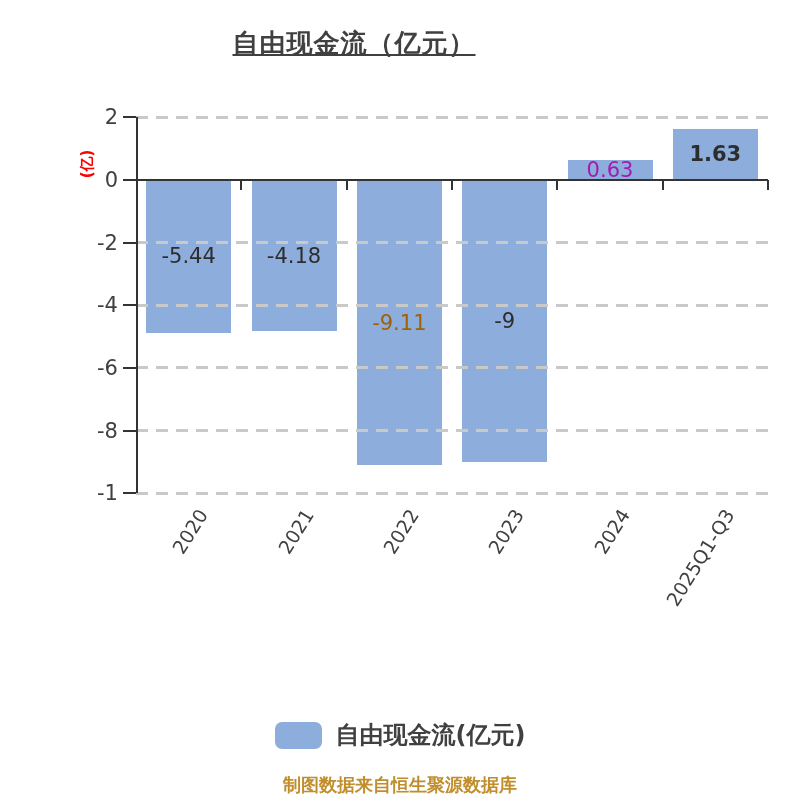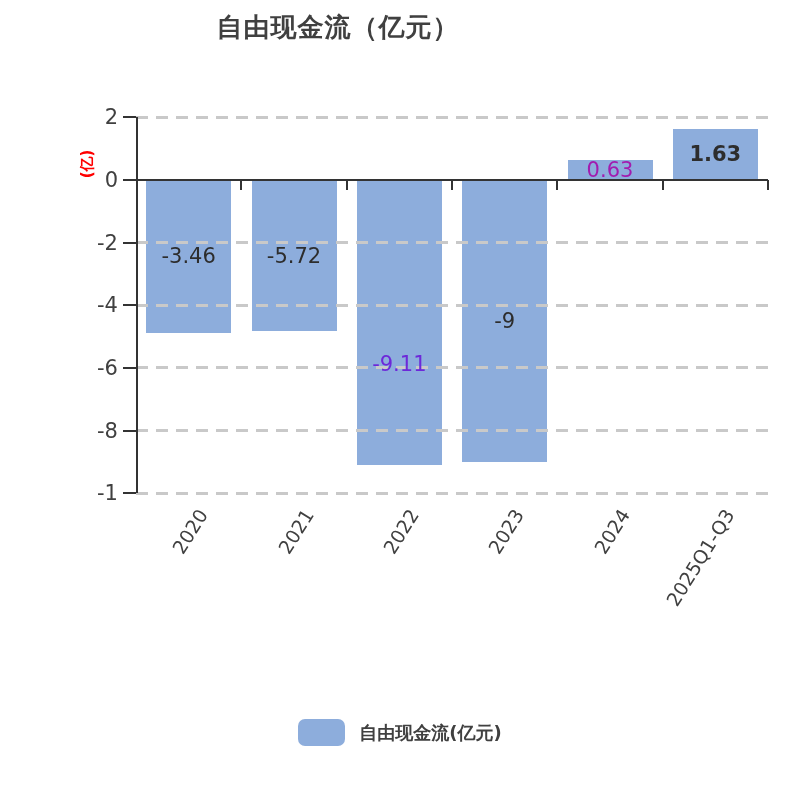--- a/index.html
+++ b/index.html
@@ -9,26 +9,27 @@
   }
   #stage {
     position: relative;
     width: 800px; height: 800px;
     background: #ffffff;
     overflow: hidden;
   }
   #chart-title {
     position: absolute;
     left: 0; top: 10px; width: 676px;
-    margin: 0;
+    margin: 16px;
     text-align: center;
     font-size: 26px;
     font-weight: 700;
     color: #404040;
     letter-spacing: 1px;
+    text-decoration: underline;
   }
   #y-unit-label {
     position: absolute;
     left: 87px; top: 164px;
     transform: translate(-50%,-50%) rotate(-90deg);
     font-size: 15px;
     font-weight: 600;
     white-space: nowrap;
   }
   #plot { position: absolute; left: 0; top: 0; width: 800px; height: 800px; }
@@ -63,46 +64,46 @@
     position: absolute; left: 0; top: 719px; width: 800px;
     display: flex; align-items: center; justify-content: center;
     gap: 14px;
   }
   #legend-swatch {
     display: inline-block;
     width: 47px; height: 27px;
     border-radius: 7px;
   }
   #legend-label {
-    font-size: 18px;
+    font-size: 24px;
     font-weight: 600;
     color: #404040;
   }
   #source-note {
     position: absolute; left: 0; top: 773px; width: 800px;
     text-align: center;
     font-size: 18px;
     font-weight: 600;
   }
 </style>
 </head>
 <body>
 
 <div id="stage">
   <h1 id="chart-title" style="color: rgb(64, 64, 64);">自由现金流（亿元）</h1>
   <div id="y-unit-label" style="color: rgb(255, 0, 0);">(亿)</div>
   <div id="plot">
       <div class="bar" style="left: 146.167px; top: 180px; width: 85px; height: 152.905px; background: rgb(141, 173, 220);"></div>
-      <div class="bar-label" style="left: 188.667px; top: 256.453px; color: rgb(45, 45, 45);">-3.46</div>
+      <div class="bar-label" style="left: 188.667px; top: 256.453px; color: rgb(45, 45, 45);">-5.44</div>
       <div class="xcat-label" style="right: 606.333px; top: 505px;">2020</div>
       <div class="bar" style="left: 251.5px; top: 180px; width: 85px; height: 151.338px; background: rgb(141, 173, 220);"></div>
-      <div class="bar-label" style="left: 294px; top: 255.669px; color: rgb(45, 45, 45);">-5.72</div>
+      <div class="bar-label" style="left: 294px; top: 255.669px; color: rgb(45, 45, 45);">-4.18</div>
       <div class="xcat-label" style="right: 501px; top: 505px;">2021</div>
       <div class="bar" style="left: 356.833px; top: 180px; width: 85px; height: 285.444px; background: rgb(141, 173, 220);"></div>
-      <div class="bar-label" style="left: 399.333px; top: 322.722px; color: #6d28d9; margin-top: 41px;">-9.11</div>
+      <div class="bar-label" style="left: 399.333px; top: 322.722px; color: #a16207;">-9.11</div>
       <div class="xcat-label" style="right: 395.667px; top: 505px;">2022</div>
       <div class="bar" style="left: 462.167px; top: 180px; width: 85px; height: 281.997px; background: rgb(141, 173, 220);"></div>
       <div class="bar-label" style="left: 504.667px; top: 320.998px; color: rgb(45, 45, 45);">-9</div>
       <div class="xcat-label" style="right: 290.333px; top: 505px;">2023</div>
       <div class="bar" style="left: 567.5px; top: 160.26px; width: 85px; height: 19.7398px; background: rgb(141, 173, 220);"></div>
       <div class="bar-label" style="left: 610px; top: 170.13px; color: #a21caf;">0.63</div>
       <div class="xcat-label" style="right: 185px; top: 505px;">2024</div>
       <div class="bar" style="left: 672.833px; top: 128.927px; width: 85px; height: 51.0728px; background: rgb(141, 173, 220);"></div>
       <div class="bar-label" style="left: 715.333px; top: 154.464px; color: rgb(45, 45, 45); font-weight: bold;">1.63</div>
       <div class="xcat-label" style="right: 79.6667px; top: 505px;">2025Q1-Q3</div>
@@ -132,13 +133,14 @@
       <div class="tick" style="left: 345.667px; top: 180px; width: 2px; height: 10px; background: rgb(51, 51, 51);"></div>
       <div class="tick" style="left: 451px; top: 180px; width: 2px; height: 10px; background: rgb(51, 51, 51);"></div>
       <div class="tick" style="left: 556.333px; top: 180px; width: 2px; height: 10px; background: rgb(51, 51, 51);"></div>
       <div class="tick" style="left: 661.667px; top: 180px; width: 2px; height: 10px; background: rgb(51, 51, 51);"></div>
       <div class="tick" style="left: 767px; top: 180px; width: 2px; height: 10px; background: rgb(51, 51, 51);"></div>
     </div>
   <div id="legend">
     <span id="legend-swatch" style="background: rgb(141, 173, 220);"></span>
     <span id="legend-label">自由现金流(亿元)</span>
   </div>
+  <div id="source-note" style="color: rgb(193, 142, 46);">制图数据来自恒生聚源数据库</div>
 </div>
 
 </body></html>

